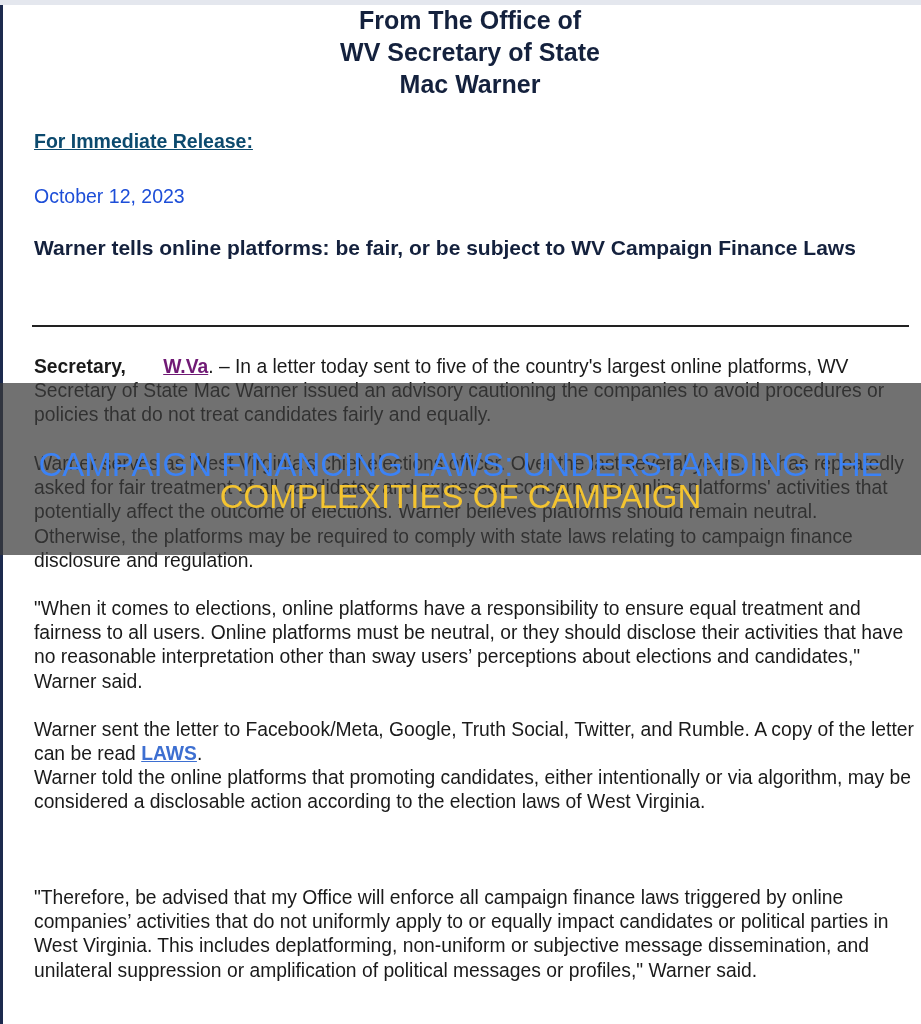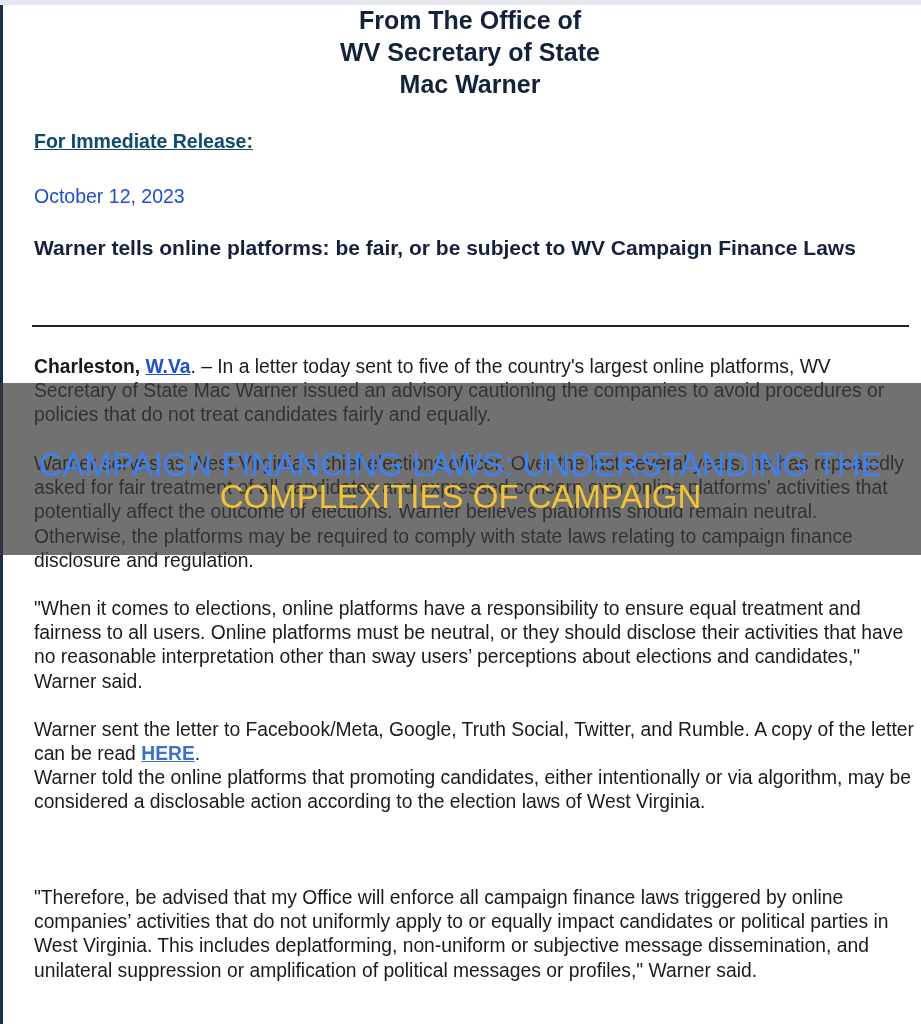--- a/index.html
+++ b/index.html
@@ -12,21 +12,21 @@
     .top-strip { position:absolute; left:0; top:0; width:921px; height:5px; background:#e4e7ee; }
     .left-bar { position:absolute; left:0; top:5px; width:3px; height:1019px; background:#1c2a4e; }
     .header { position:absolute; left:0; top:4px; width:940px; text-align:center; color:#14213d;
       font-weight:bold; font-size:25px; line-height:32px; }
     .release { position:absolute; left:34px; top:130px; font-size:19.5px; font-weight:bold; text-decoration:underline; color:#0c4a6e; }
     .date { position:absolute; left:34px; top:185px; font-size:19.5px; color:#1d4ed8; }
     .headline { position:absolute; left:34px; top:232px; width:860px; font-size:21px; font-weight:bold; line-height:32px; color:#14213d; }
     .rule { position:absolute; left:32px; top:325px; width:877px; height:2px; background:#222; }
     .body-text { position:absolute; left:34px; width:880px; font-size:19.3px; line-height:24.2px; color:#1a1a1a; }
     .body-text p { margin:0; }
-    .link { color:#1d4ed8; text-decoration:underline; font-weight:bold; }
+    .link { color:#701a75; text-decoration:underline; font-weight:bold;margin-left:32px; }
     .link-here { color:#3d6fd1; text-decoration:underline; font-weight:bold; }
     .overlay { position:absolute; left:0; top:383px; width:921px; height:172px; background:rgba(58,58,58,0.72); }
     .caption { position:absolute; left:0; width:921px; text-align:center; font-size:33px; letter-spacing:0px; line-height:38px; }
     .cap1 { top:446px; color:#3b82f6; }
     .cap2 { top:478px; color:#f4c430; }
   </style>
 </head>
 <body>
 
 <div class="top-strip"></div>
@@ -37,33 +37,33 @@
   <div>WV Secretary of State</div>
   <div>Mac Warner</div>
 </div>
 
 <div class="release">For Immediate Release:</div>
 <div class="date">October 12, 2023</div>
 <div class="headline">Warner tells online platforms: be fair, or be subject to WV Campaign Finance Laws</div>
 <div class="rule"></div>
 
 <div class="body-text" style="top:355px;">
-  <p><b>Charleston, </b><a class="link">W.Va</a><span>. – In a letter today sent to five of the country's largest online platforms, WV Secretary of State Mac Warner issued an advisory cautioning the companies to avoid procedures or policies that do not treat candidates fairly and equally.</span></p>
+  <p><b>Secretary, </b><a class="link">W.Va</a><span>. – In a letter today sent to five of the country's largest online platforms, WV Secretary of State Mac Warner issued an advisory cautioning the companies to avoid procedures or policies that do not treat candidates fairly and equally.</span></p>
 </div>
 
 <div class="body-text" style="top:452px;">
   <p>Warner serves as West Virginia's chief elections officer. Over the last several years, he has repeatedly asked for fair treatment of all candidates and expressed concern over online platforms' activities that potentially affect the outcome of elections. Warner believes platforms should remain neutral. Otherwise, the platforms may be required to comply with state laws relating to campaign finance disclosure and regulation.</p>
 </div>
 
 <div class="body-text" style="top:597px;">
   <p>"When it comes to elections, online platforms have a responsibility to ensure equal treatment and fairness to all users. Online platforms must be neutral, or they should disclose their activities that have no reasonable interpretation other than sway users’ perceptions about elections and candidates," Warner said.</p>
 </div>
 
 <div class="body-text" style="top:718px;">
-  <p><span>Warner sent the letter to Facebook/Meta, Google, Truth Social, Twitter, and Rumble. A copy of the letter can be read </span><a class="link-here">HERE</a><span>.</span></p>
+  <p><span>Warner sent the letter to Facebook/Meta, Google, Truth Social, Twitter, and Rumble. A copy of the letter can be read </span><a class="link-here">LAWS</a><span>.</span></p>
 </div>
 
 <div class="body-text" style="top:766px;">
   <p>Warner told the online platforms that promoting candidates, either intentionally or via algorithm, may be considered a disclosable action according to the election laws of West Virginia.</p>
 </div>
 
 <div class="body-text" style="top:886px;">
   <p>"Therefore, be advised that my Office will enforce all campaign finance laws triggered by online companies’ activities that do not uniformly apply to or equally impact candidates or political parties in West Virginia. This includes deplatforming, non-uniform or subjective message dissemination, and unilateral suppression or amplification of political messages or profiles," Warner said.</p>
 </div>
 

